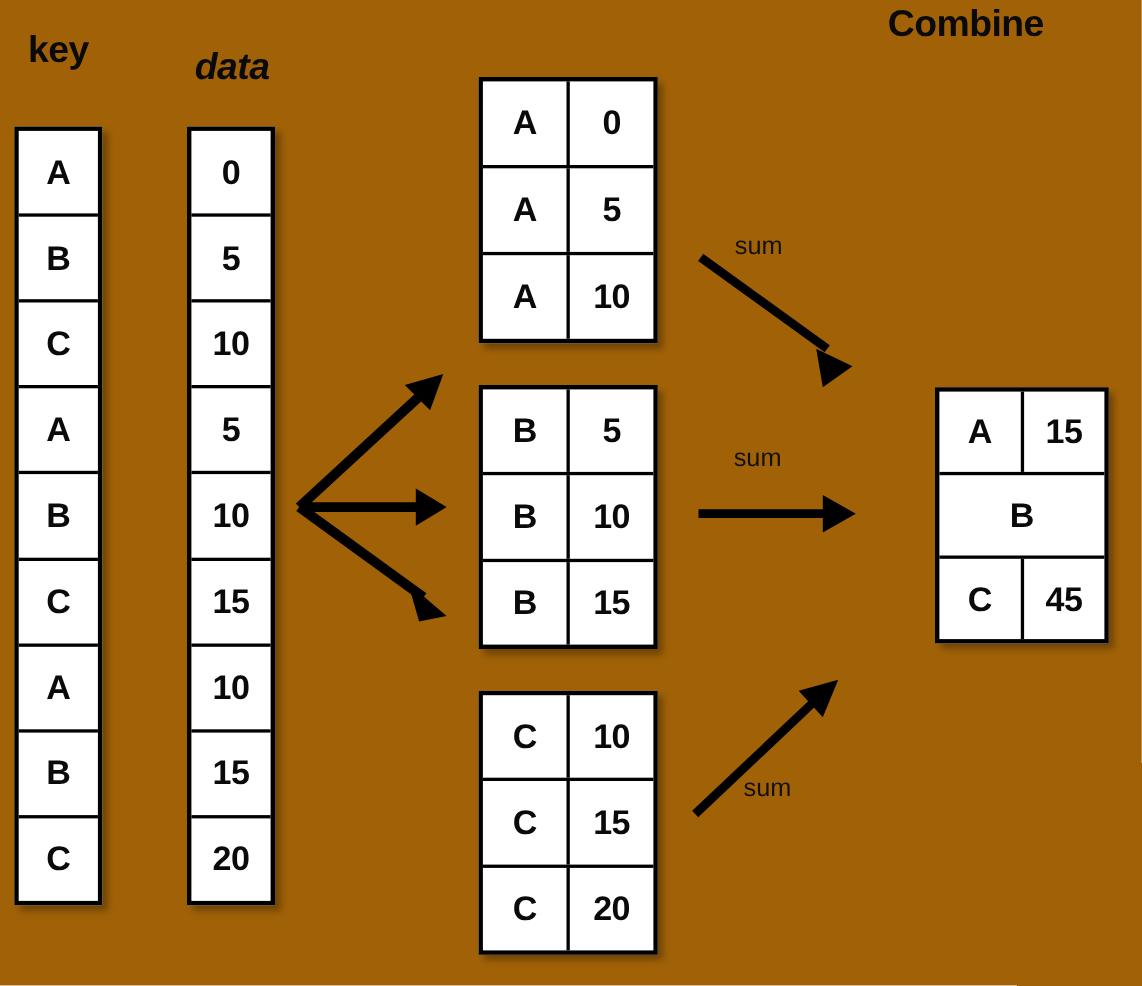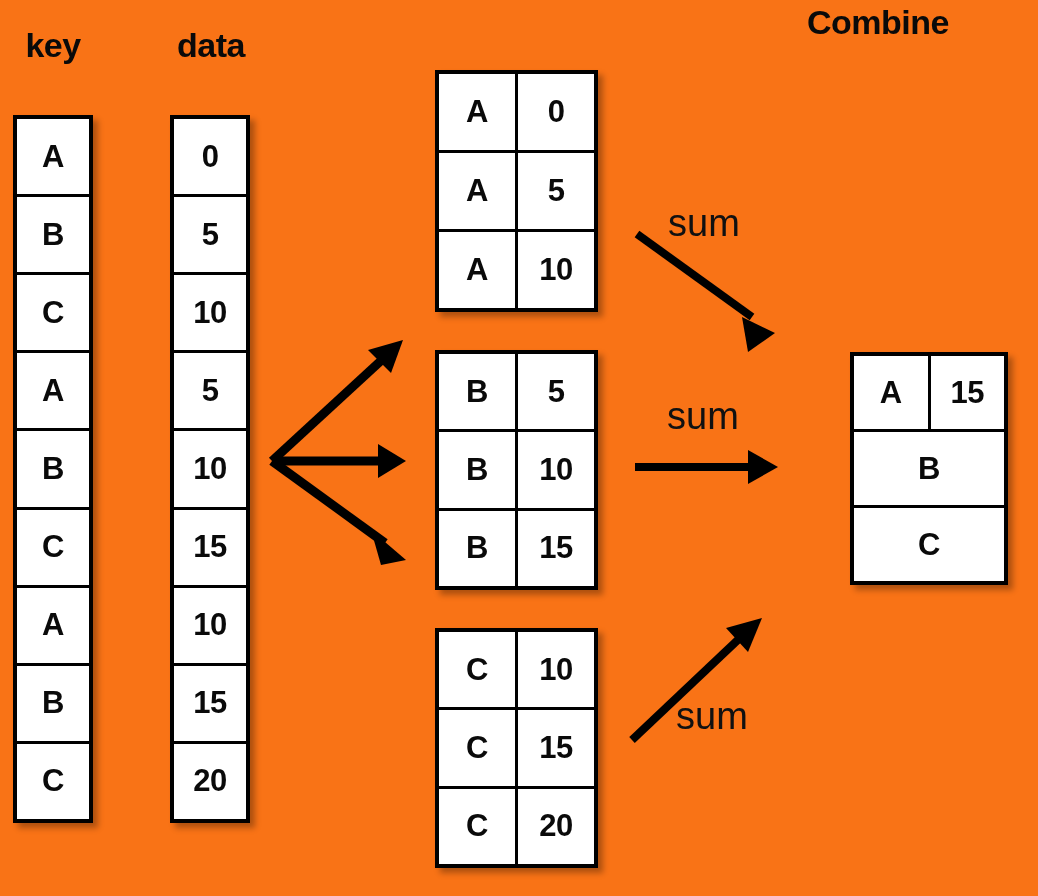--- a/index.html
+++ b/index.html
@@ -8,21 +8,21 @@
     background: #ffffff;
   }
   body {
     font-family: "Liberation Sans", sans-serif;
     -webkit-font-smoothing: antialiased;
   }
   #canvas {
     position: relative;
     width: 1038px;
     height: 896px;
-    background: #f97316;
+    background: #a16207;
     overflow: hidden;
   }
 
   
   .heading {
     position: absolute;
     font-weight: bold;
     font-size: 34px;
     line-height: 38px;
     color: #0a0a0a;
@@ -68,34 +68,34 @@
   
   .arrowlayer {
     position: absolute;
     left: 0; top: 0;
     width: 1038px;
     height: 896px;
     pointer-events: none;
   }
   .sumlabel {
     position: absolute;
-    font-size: 38px;
+    font-size: 23px;
     line-height: 32px;
     color: #111111;
     font-weight: normal;
     white-space: nowrap;
   }
 </style>
 </head>
 <body>
 
 <div id="canvas">
 
   <div class="heading" style="left:13px; top:26px; width:80px;">key</div>
-  <div class="heading" style="left:170px; top:26px; width:82px;">data</div>
+  <div class="heading" style="left:170px; top:42px; width:82px;font-style:italic;">data</div>
   <div class="heading" style="left:792px; top:3px; width:172px;">Combine</div>
 
   <div class="boxgrid singlecol" style="left:13px; top:115px; width:80px; height:708px;">
     <div class="brow">
         <div class="bcell">A</div>
       </div>
     <div class="brow">
         <div class="bcell">B</div>
       </div>
     <div class="brow">
@@ -199,20 +199,21 @@
   <div class="boxgrid" style="left:850px; top:352px; width:158px; height:233px;">
     <div class="brow">
       <div class="bcell">A</div>
       <div class="bcell">15</div>
     </div>
     <div class="brow">
       <div class="bcell">B</div>
     </div>
     <div class="brow">
       <div class="bcell">C</div>
+      <div class="bcell">45</div>
     </div>
   </div>
 
   <svg class="arrowlayer" viewBox="0 0 1038 896" width="1038" height="896" xmlns="http://www.w3.org/2000/svg">
 
     <g>
 
       <line x1="272" y1="461" x2="385" y2="357" stroke="#000" stroke-width="9" stroke-linecap="butt"></line>
       <polygon points="403,340 368,350 391,373" fill="#000"></polygon>
 

